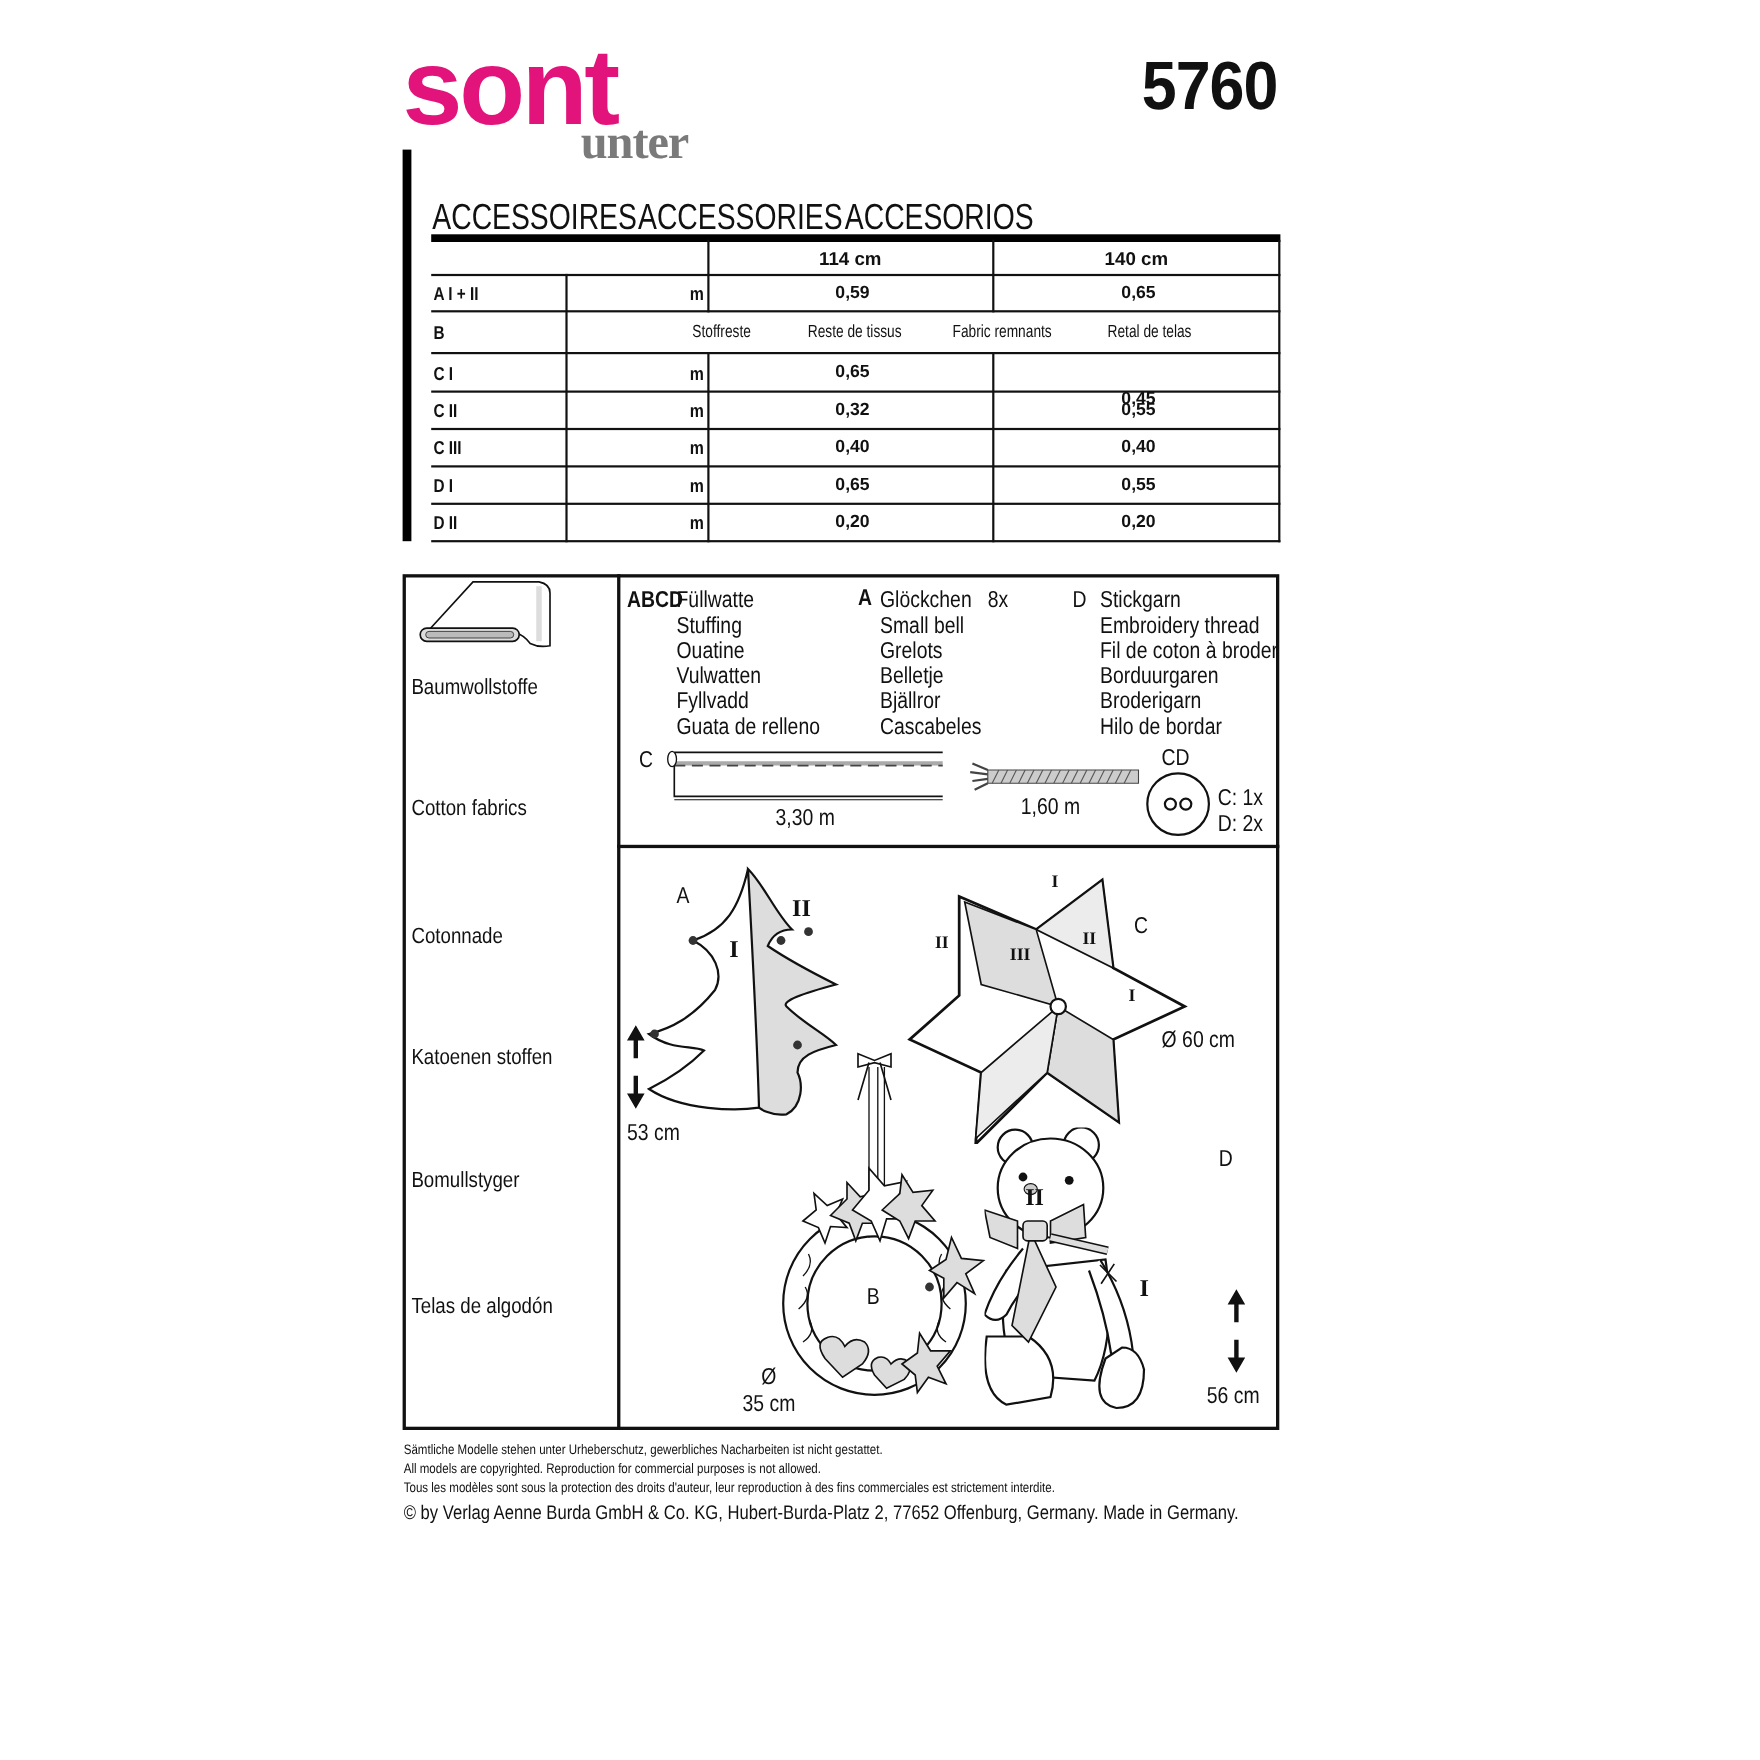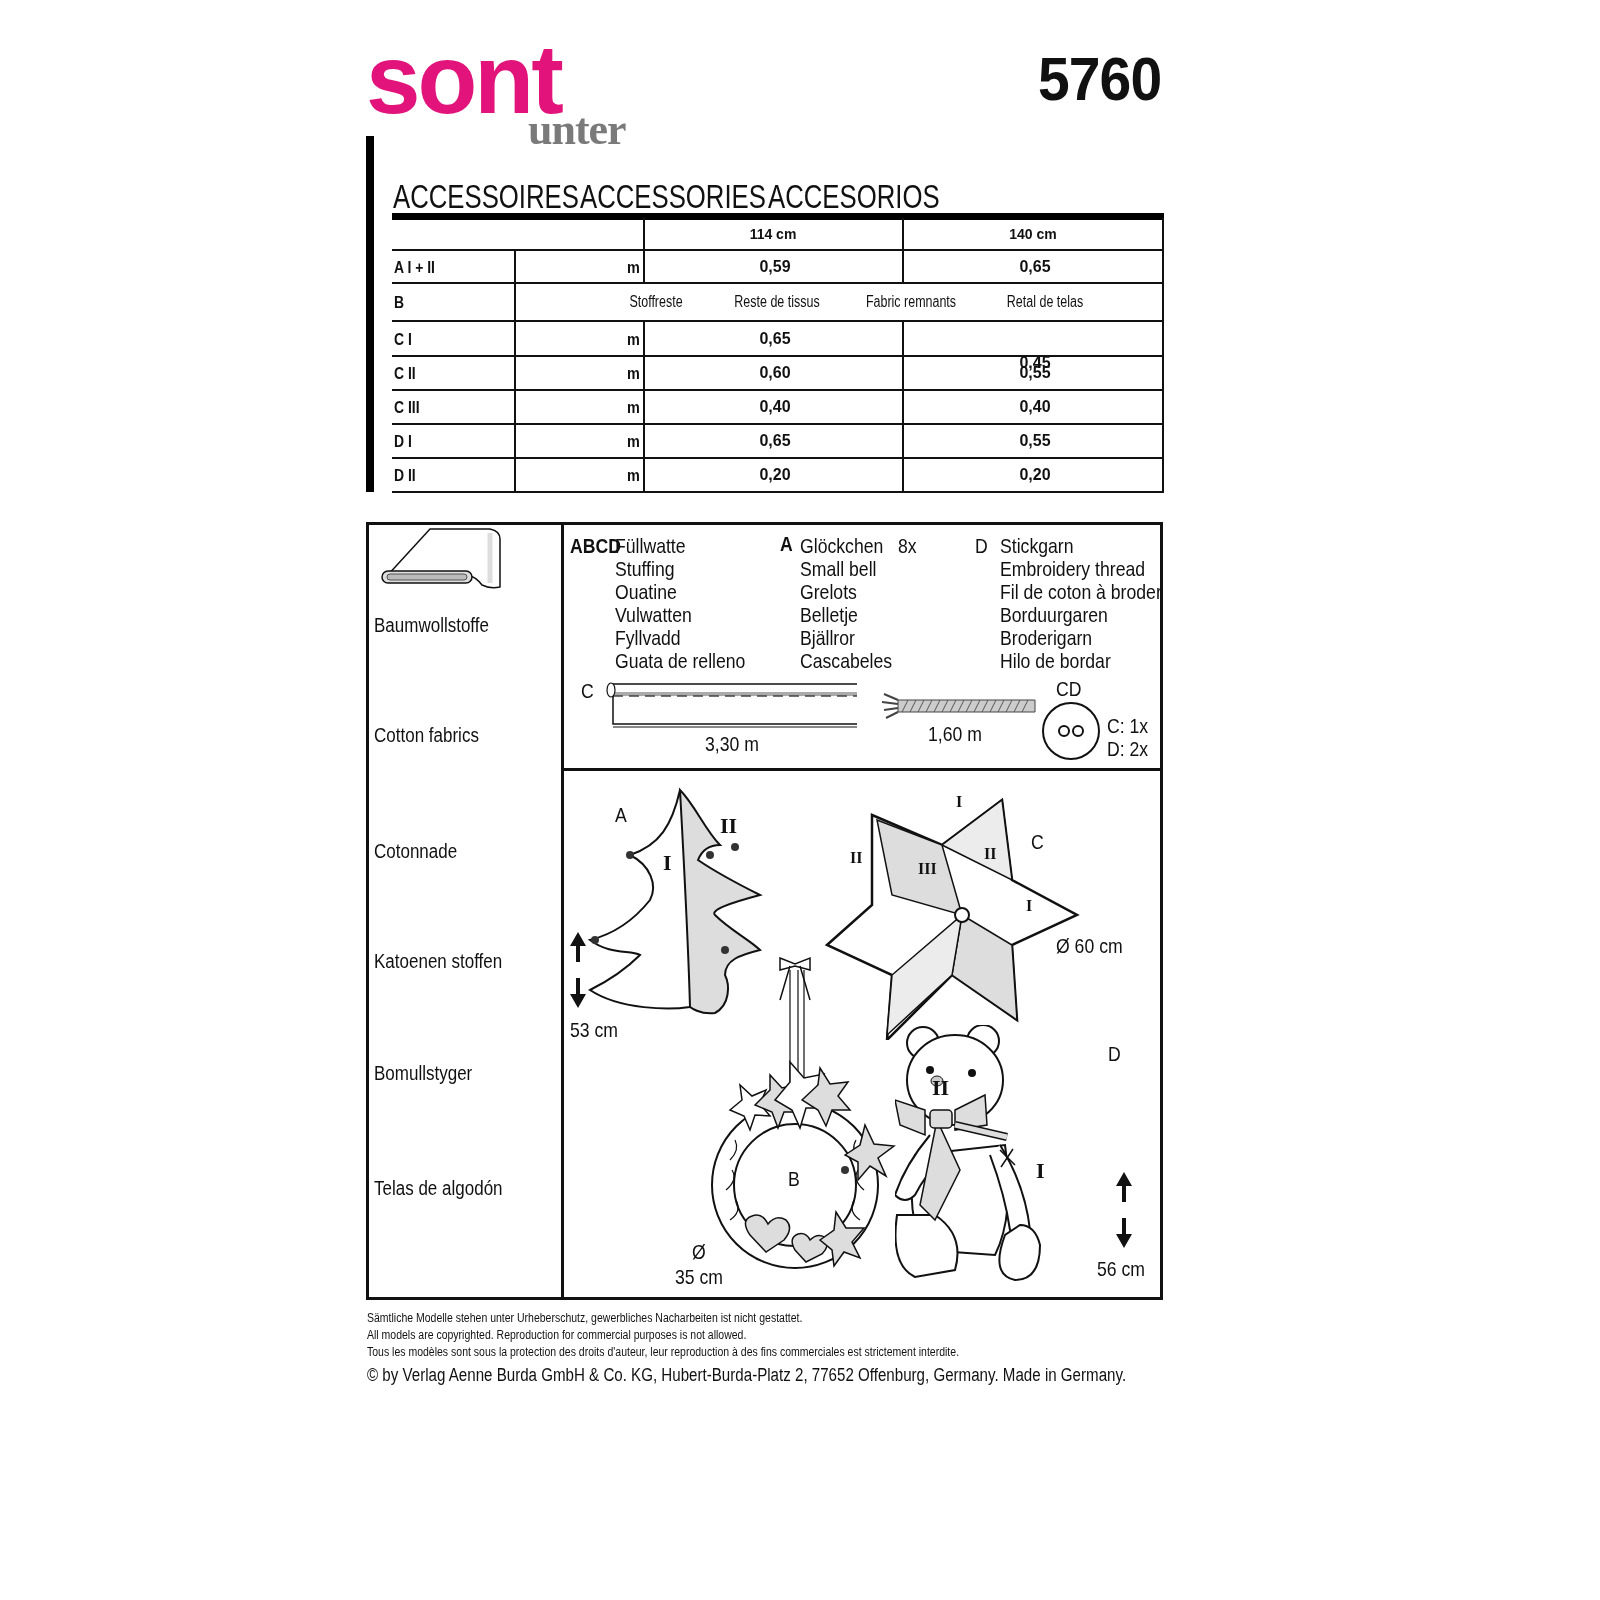--- a/index.html
+++ b/index.html
@@ -16,21 +16,21 @@
   .heading { top:180px; font-size:33px; line-height:1; transform:scaleX(0.78); transform-origin:left top; white-space:nowrap; }
 
   
   .tbl-top { left:392px; top:213px; width:772px; height:7px; background:#000; }
   .hline { height:2px; background:#111; }
   .vline { width:2px; background:#111; }
   .cell { font-size:16px; font-weight:bold; line-height:1; white-space:nowrap; }
   .cell.center { transform:translateX(-50%); }
   .rowlbl { font-size:17px; font-weight:bold; transform:scaleX(0.82); transform-origin:left top; white-space:nowrap; }
   .unit { font-size:17px; font-weight:bold; transform:scaleX(0.85); transform-origin:left top; }
-  .hdr { font-size:14px; font-weight:bold; transform:translateX(-50%); white-space:nowrap; }
+  .hdr { font-size:17px; font-weight:bold; transform:translateX(-50%); white-space:nowrap; }
   .remnant { font-size:16px; transform:translateX(-50%) scaleX(0.78); white-space:nowrap; }
 
   
   .box { left:366px; top:522px; width:797px; height:778px; border:3px solid #111; box-sizing:border-box; }
   .divv { left:561px; top:522px; width:3px; height:778px; background:#111; }
   .divh { left:561px; top:768px; width:602px; height:3px; background:#111; }
 
   .fab-label { left:374px; font-size:20px; transform:scaleX(0.85); transform-origin:left top; white-space:nowrap; }
 
   .notion-text { font-size:21px; line-height:23px; transform:scaleX(0.84); transform-origin:left top; white-space:nowrap; }
@@ -89,21 +89,21 @@
   <div class="abs remnant" style="left:911px;top:293px;">Fabric remnants</div>
   <div class="abs remnant" style="left:1045px;top:293px;">Retal de telas</div>
 
   <div class="abs rowlbl" style="left:394px;top:330px;">C I</div>
   <div class="abs unit" style="left:627px;top:330px;">m</div>
   <div class="abs cell center" style="left:775px;top:331px;">0,65</div>
   <div class="abs cell center" style="left:1035px;top:331px;margin-top:24px;">0,45</div>
 
   <div class="abs rowlbl" style="left:394px;top:364px;">C II</div>
   <div class="abs unit" style="left:627px;top:364px;">m</div>
-  <div class="abs cell center" style="left:775px;top:365px;">0,60</div>
+  <div class="abs cell center" style="left:775px;top:365px;">0,32</div>
   <div class="abs cell center" style="left:1035px;top:365px;">0,55</div>
 
   <div class="abs rowlbl" style="left:394px;top:398px;">C III</div>
   <div class="abs unit" style="left:627px;top:398px;">m</div>
   <div class="abs cell center" style="left:775px;top:399px;">0,40</div>
   <div class="abs cell center" style="left:1035px;top:399px;">0,40</div>
 
   <div class="abs rowlbl" style="left:394px;top:432px;">D I</div>
   <div class="abs unit" style="left:627px;top:432px;">m</div>
   <div class="abs cell center" style="left:775px;top:433px;">0,65</div>

